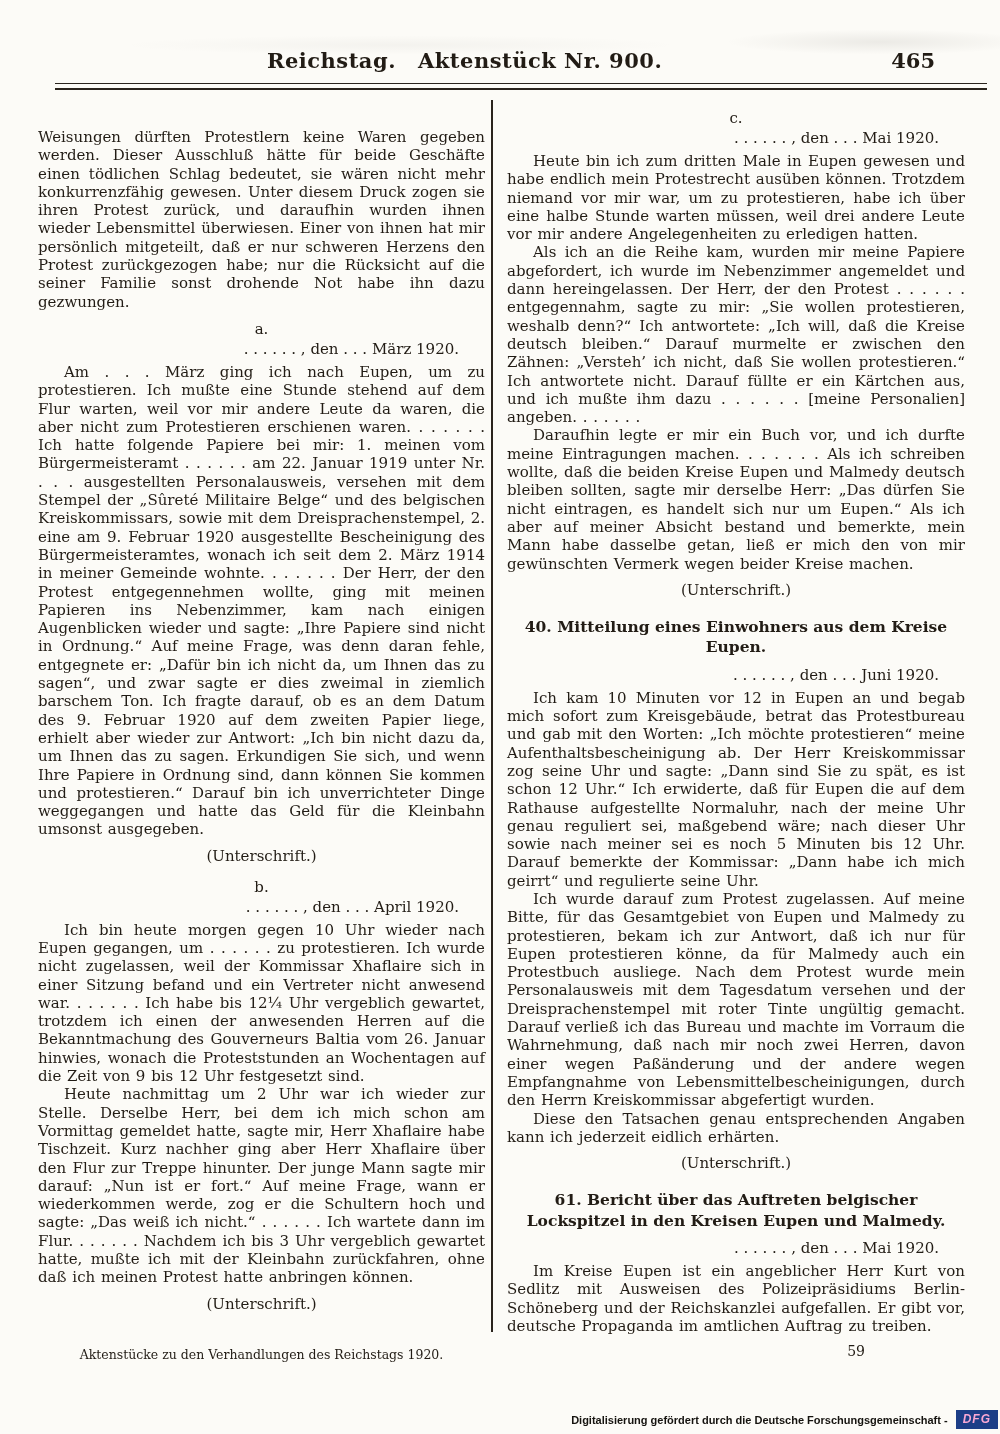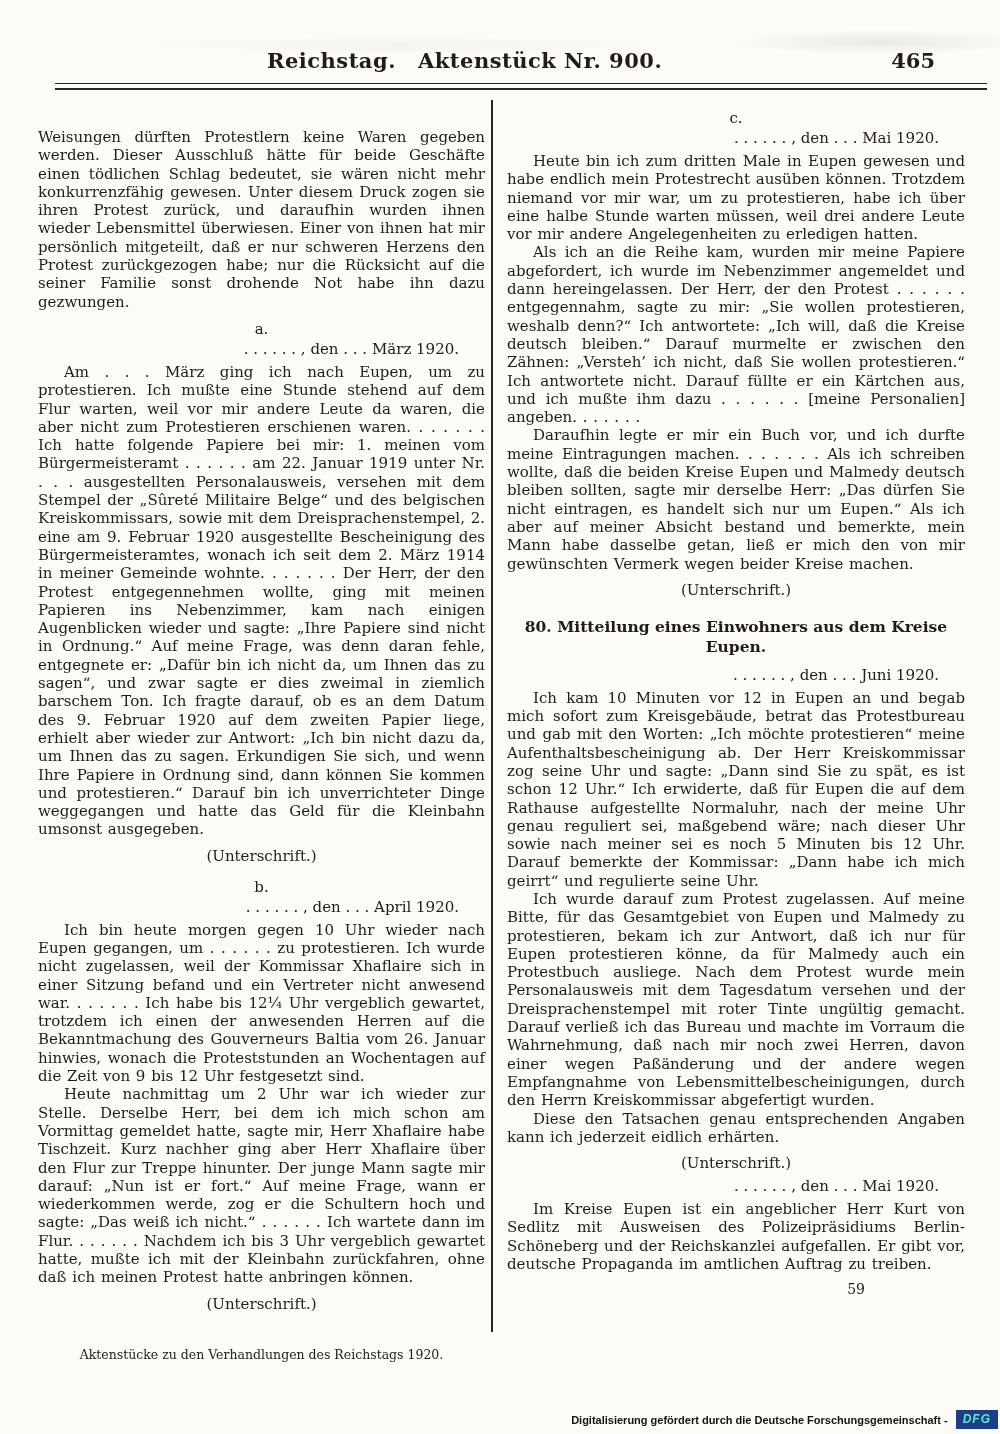--- a/index.html
+++ b/index.html
@@ -129,21 +129,21 @@
     display: flex;
     align-items: center;
     gap: 8px;
     font-family: "Liberation Sans", sans-serif;
     font-size: 11px;
     font-weight: bold;
     color: #15130f;
   }
   .dfg-logo {
     background: #1c3e87;
-    color: #5eead4;
+    color: #f9a8d4;
     font-style: italic;
     font-size: 12px;
     letter-spacing: 1px;
     padding: 2px 7px 3px;
   }
 </style>
 </head>
 <body>
 
 <div class="page">
@@ -182,27 +182,28 @@
     <div class="col-divider"></div>
 
     <div class="col col-right">
       <div class="sub-label">c.</div>
       <div class="dateline">. . . . . . , den . . . Mai 1920.</div>
       <p class="body">Heute bin ich zum dritten Male in Eupen gewesen und habe endlich mein Protestrecht ausüben können. Trotzdem niemand vor mir war, um zu protestieren, habe ich über eine halbe Stunde warten müssen, weil drei andere Leute vor mir andere Angelegenheiten zu erledigen hatten.</p>
       <p class="body">Als ich an die Reihe kam, wurden mir meine Papiere abgefordert, ich wurde im Nebenzimmer angemeldet und dann hereingelassen. Der Herr, der den Protest . . . . . . entgegennahm, sagte zu mir: „Sie wollen protestieren, weshalb denn?“ Ich antwortete: „Ich will, daß die Kreise deutsch bleiben.“ Darauf murmelte er zwischen den Zähnen: „Versteh’ ich nicht, daß Sie wollen protestieren.“ Ich antwortete nicht. Darauf füllte er ein Kärtchen aus, und ich mußte ihm dazu . . . . . . [meine Personalien] angeben. . . . . . .</p>
       <p class="body">Daraufhin legte er mir ein Buch vor, und ich durfte meine Eintragungen machen. . . . . . . Als ich schreiben wollte, daß die beiden Kreise Eupen und Malmedy deutsch bleiben sollten, sagte mir derselbe Herr: „Das dürfen Sie nicht eintragen, es handelt sich nur um Eupen.“ Als ich aber auf meiner Absicht bestand und bemerkte, mein Mann habe dasselbe getan, ließ er mich den von mir gewünschten Vermerk wegen beider Kreise machen.</p>
       <div class="signature">(Unterschrift.)</div>
 
-      <h2 class="section-heading">80. Mitteilung eines Einwohners aus dem Kreise Eupen.</h2>
+      <h2 class="section-heading">40. Mitteilung eines Einwohners aus dem Kreise Eupen.</h2>
       <div class="dateline">. . . . . . , den . . . Juni 1920.</div>
       <p class="body">Ich kam 10 Minuten vor 12 in Eupen an und begab mich sofort zum Kreisgebäude, betrat das Protestbureau und gab mit den Worten: „Ich möchte protestieren“ meine Aufenthaltsbescheinigung ab. Der Herr Kreiskommissar zog seine Uhr und sagte: „Dann sind Sie zu spät, es ist schon 12 Uhr.“ Ich erwiderte, daß für Eupen die auf dem Rathause aufgestellte Normaluhr, nach der meine Uhr genau reguliert sei, maßgebend wäre; nach dieser Uhr sowie nach meiner sei es noch 5 Minuten bis 12 Uhr. Darauf bemerkte der Kommissar: „Dann habe ich mich geirrt“ und regulierte seine Uhr.</p>
       <p class="body">Ich wurde darauf zum Protest zugelassen. Auf meine Bitte, für das Gesamtgebiet von Eupen und Malmedy zu protestieren, bekam ich zur Antwort, daß ich nur für Eupen protestieren könne, da für Malmedy auch ein Protestbuch ausliege. Nach dem Protest wurde mein Personalausweis mit dem Tagesdatum versehen und der Dreisprachenstempel mit roter Tinte ungültig gemacht. Darauf verließ ich das Bureau und machte im Vorraum die Wahrnehmung, daß nach mir noch zwei Herren, davon einer wegen Paßänderung und der andere wegen Empfangnahme von Lebensmittelbescheinigungen, durch den Herrn Kreiskommissar abgefertigt wurden.</p>
       <p class="body">Diese den Tatsachen genau entsprechenden Angaben kann ich jederzeit eidlich erhärten.</p>
       <div class="signature">(Unterschrift.)</div>
 
+      <h2 class="section-heading">61. Bericht über das Auftreten belgischer Lockspitzel in den Kreisen Eupen und Malmedy.</h2>
       <div class="dateline">. . . . . . , den . . . Mai 1920.</div>
       <p class="body">Im Kreise Eupen ist ein angeblicher Herr Kurt von Sedlitz mit Ausweisen des Polizeipräsidiums Berlin-Schöneberg und der Reichskanzlei aufgefallen. Er gibt vor, deutsche Propaganda im amtlichen Auftrag zu treiben.</p>
 
       <div class="sheet-number">59</div>
     </div>
 
   </div>
 
   <div class="dfg-line">
     <span>Digitalisierung gefördert durch die Deutsche Forschungsgemeinschaft -</span>

